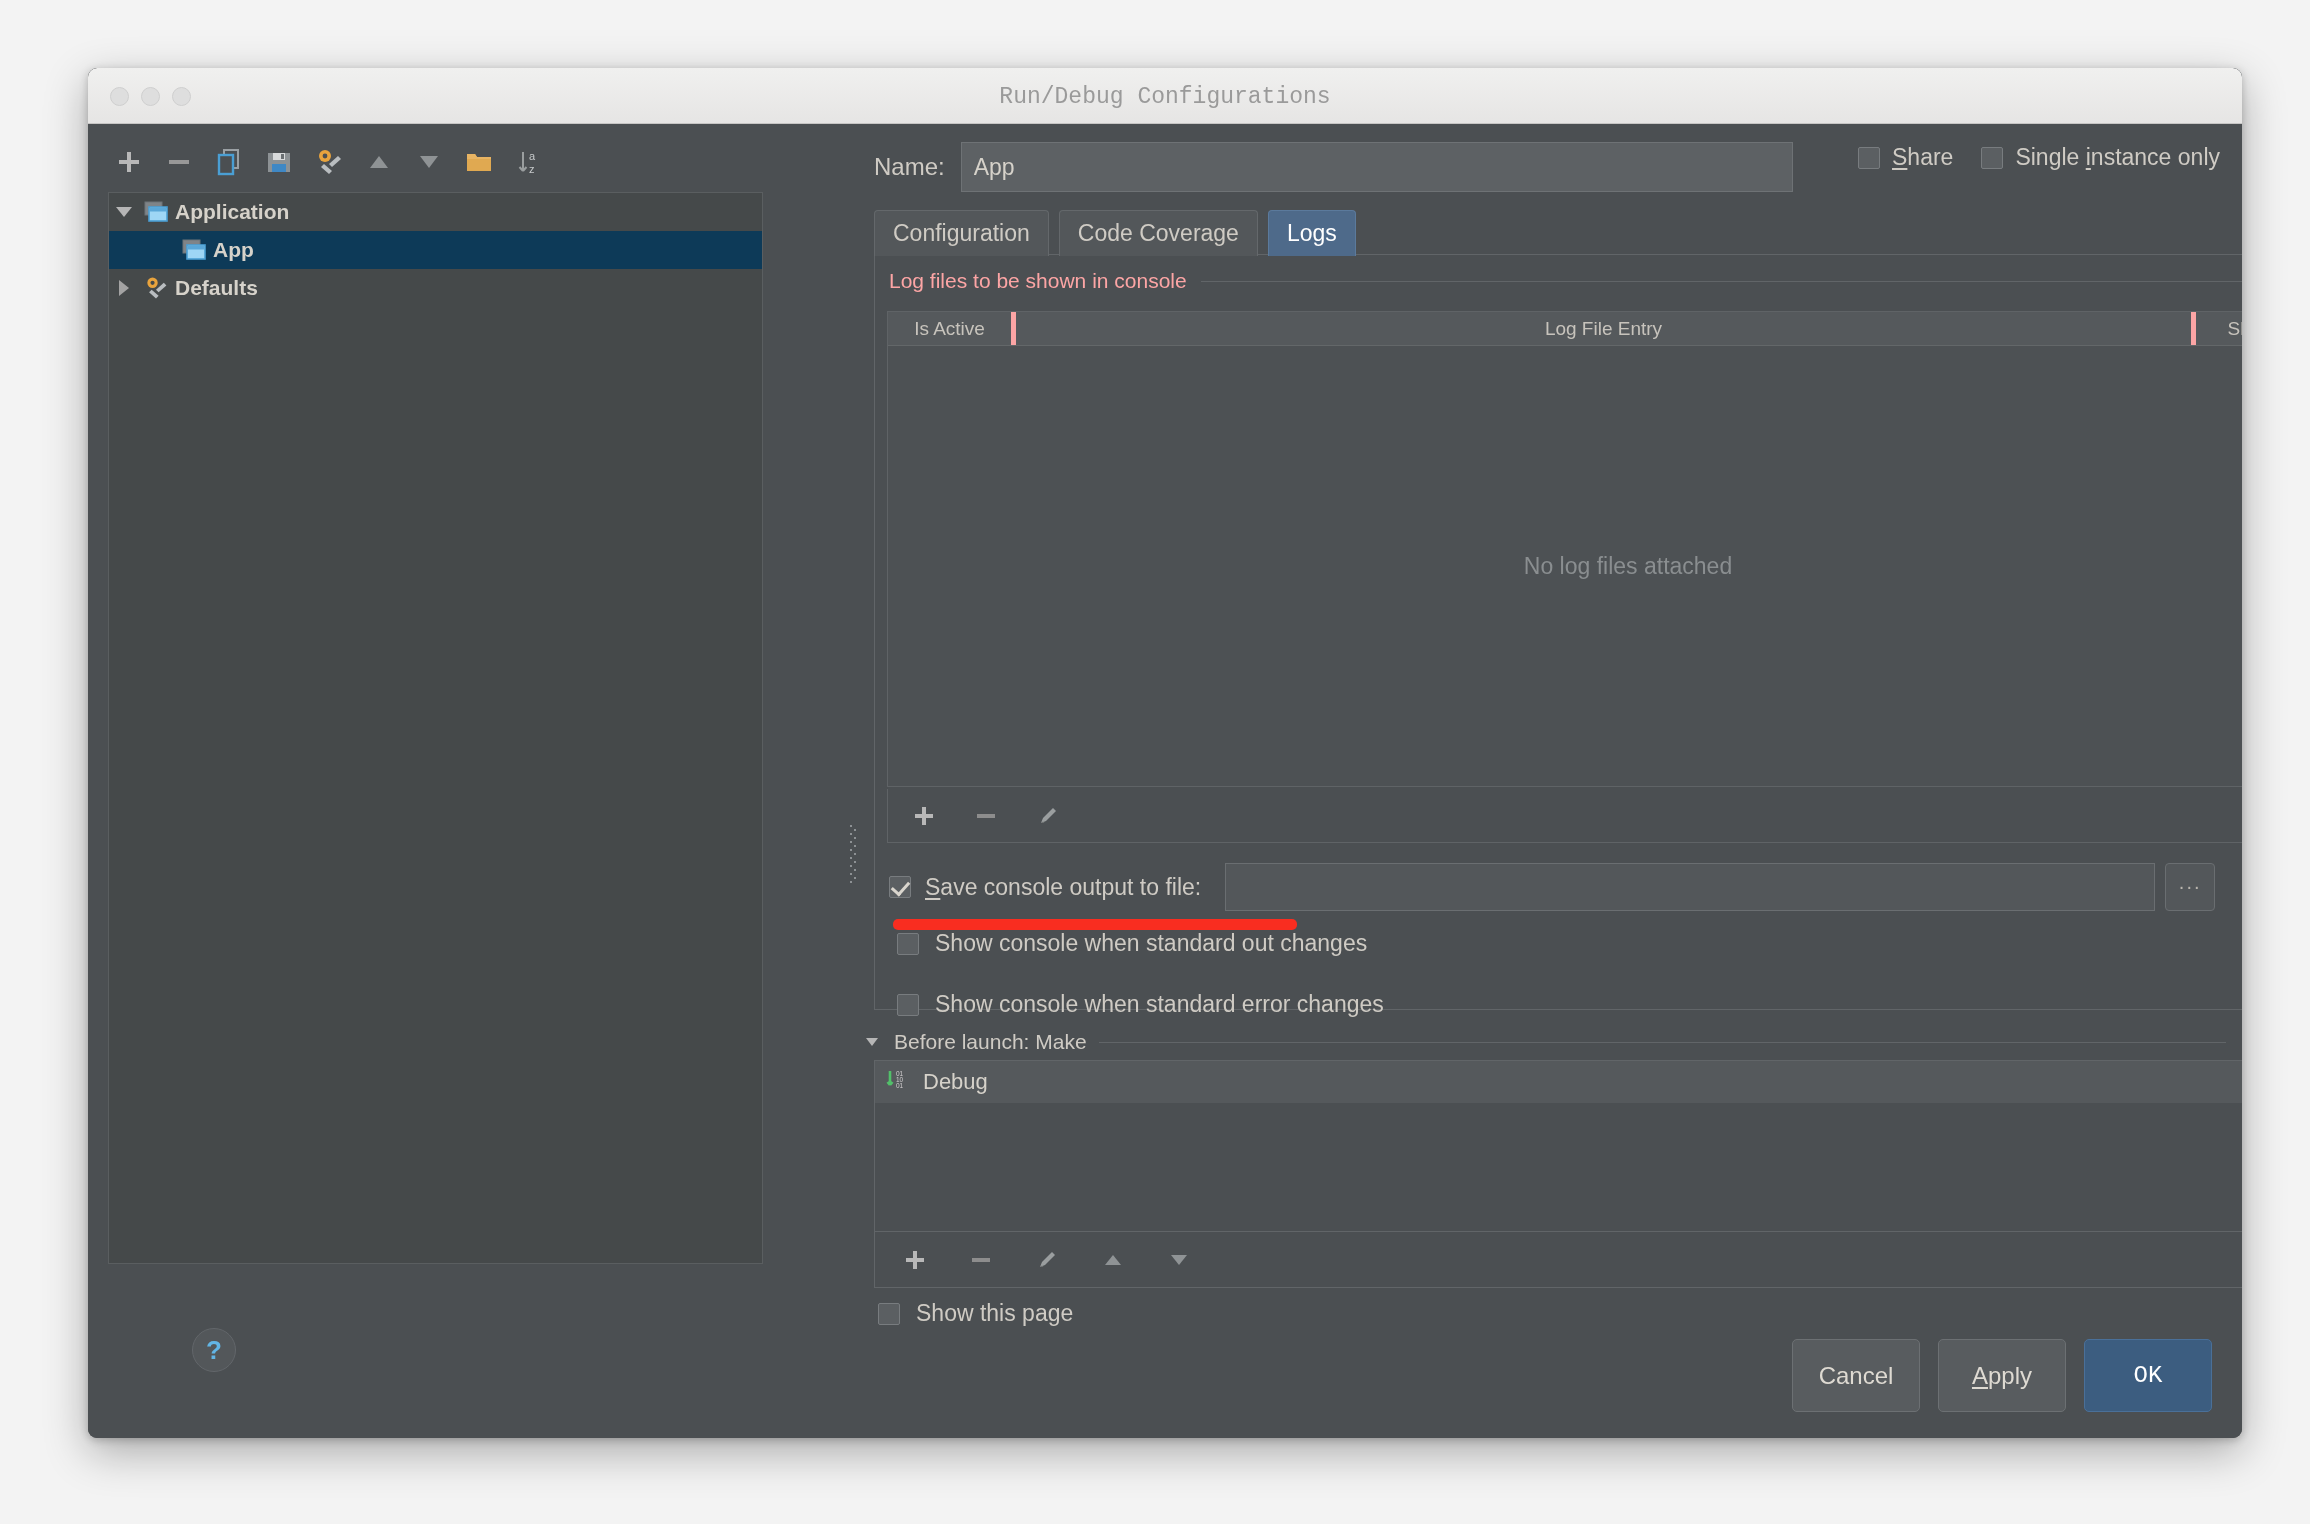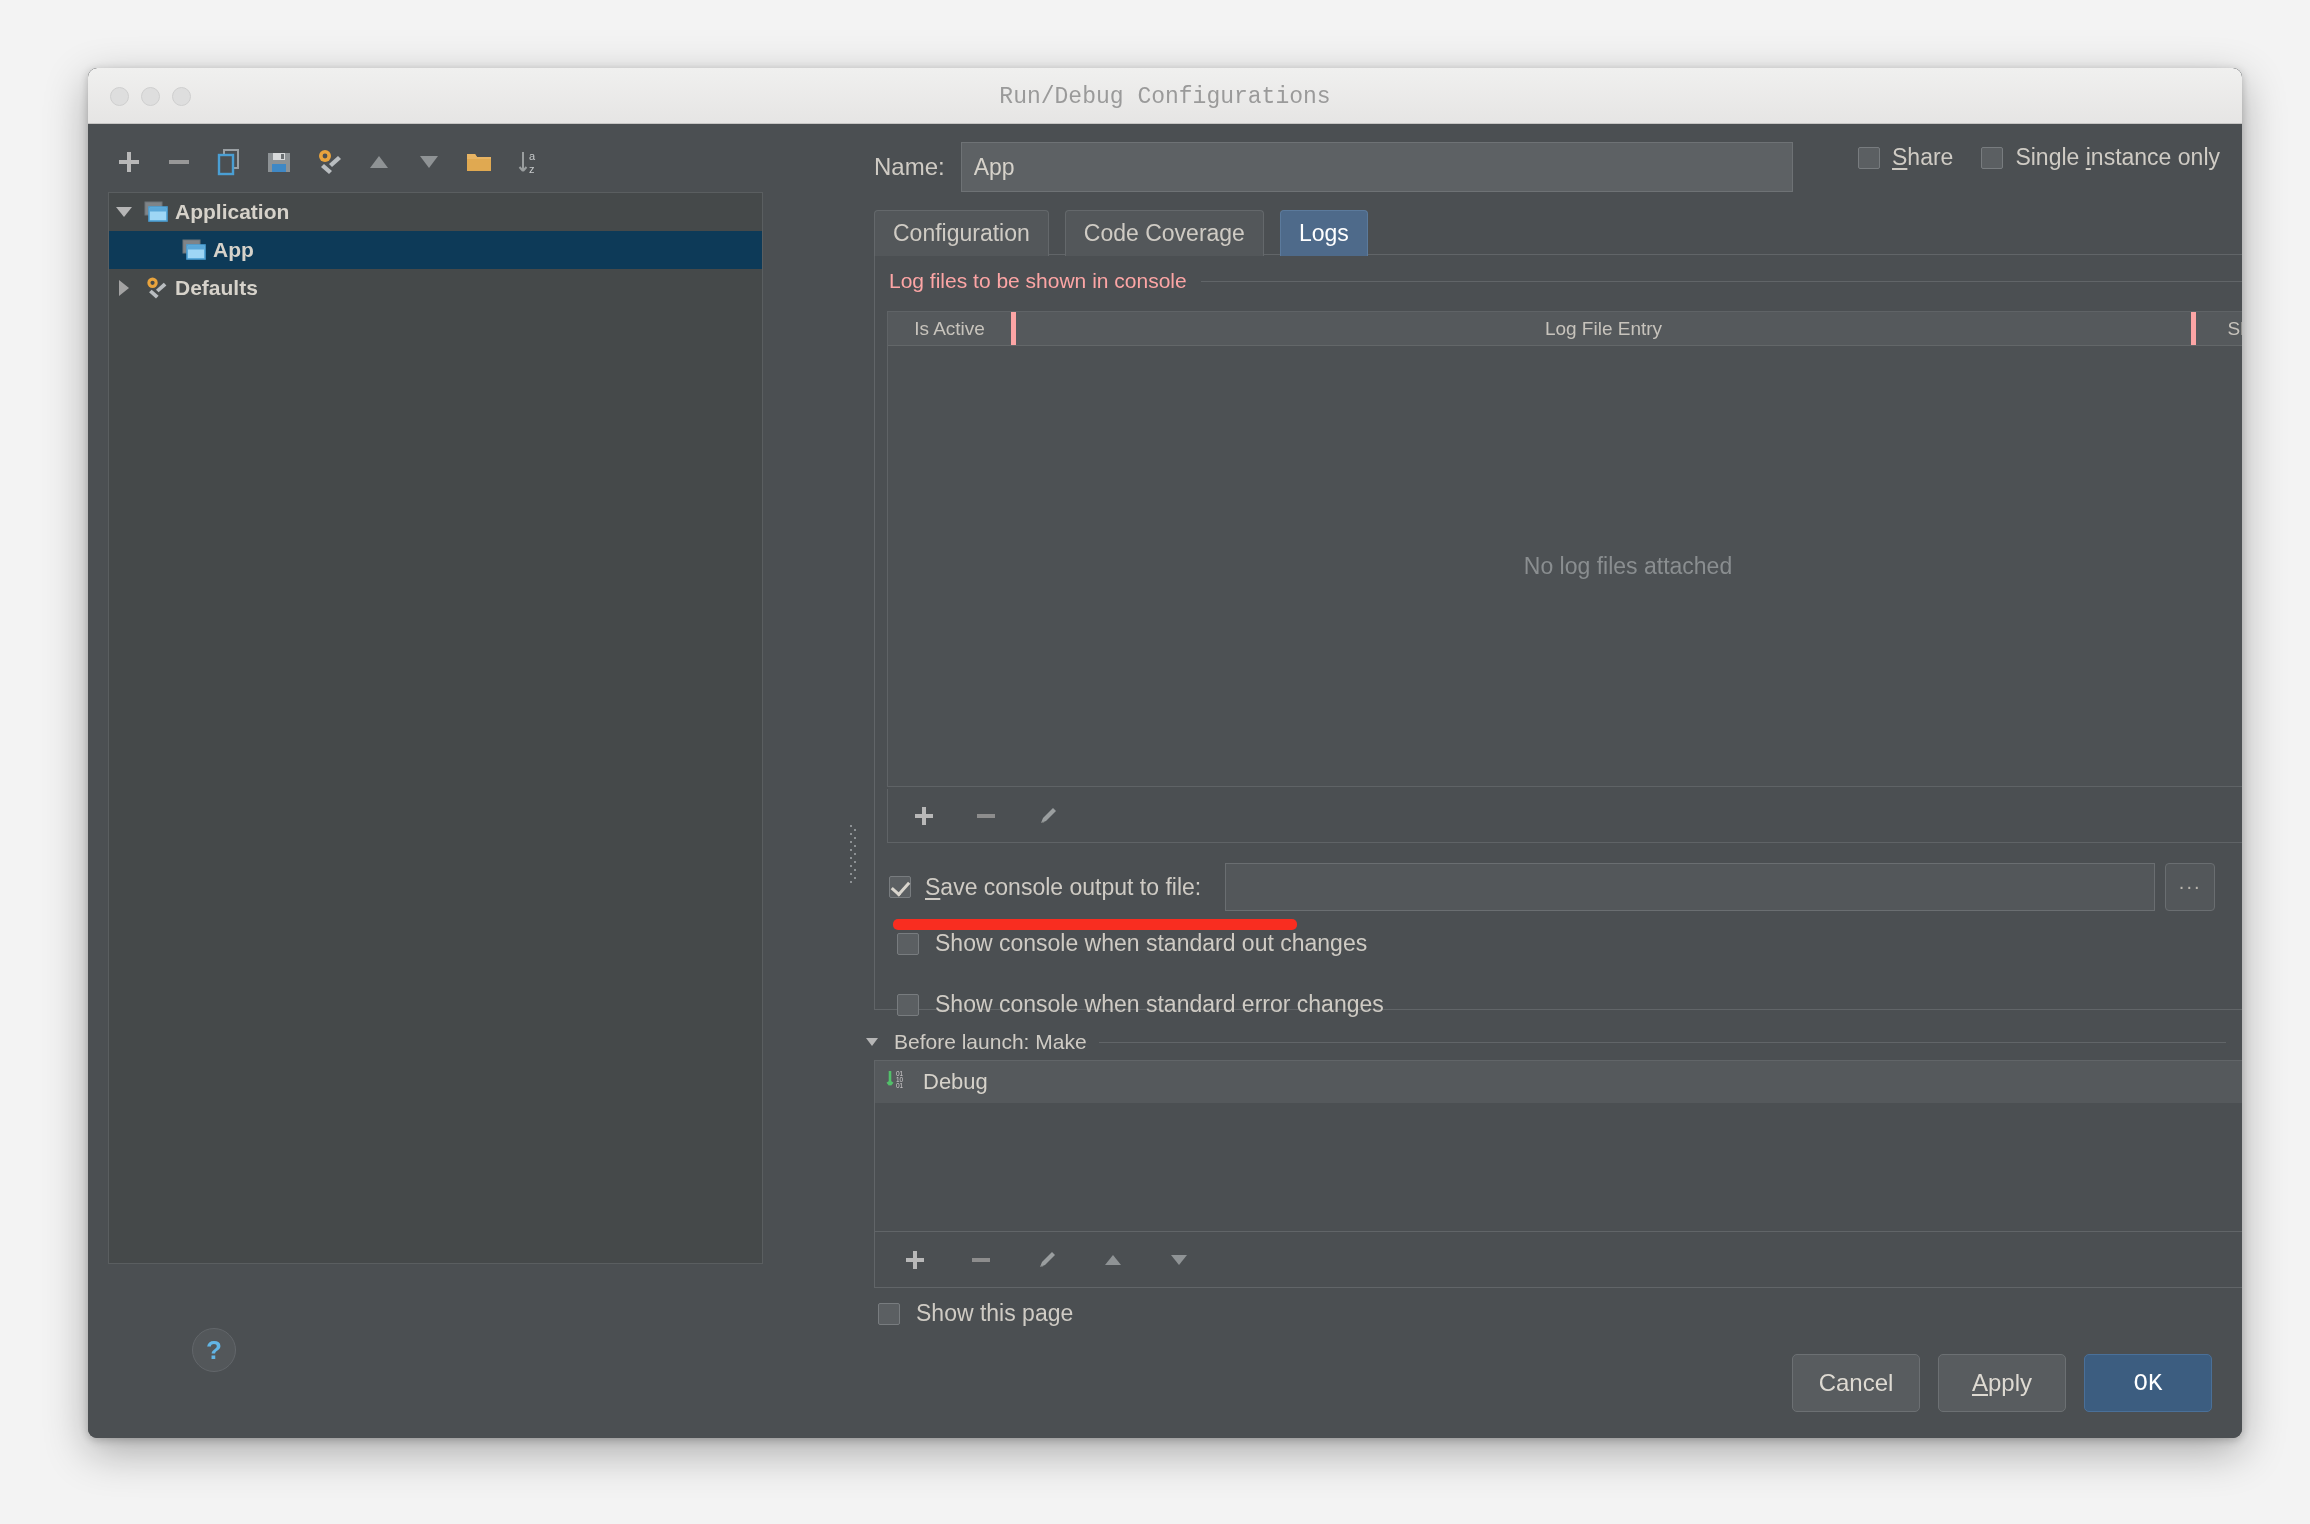--- a/index.html
+++ b/index.html
@@ -139,21 +139,21 @@
     border: solid #d9d5cd;
     border-width: 0 3px 3px 0;
     transform: rotate(42deg);
   }
   .chk-label { color: #cfcbc4; font-size: 23px; white-space: nowrap; }
   .mn { text-decoration: underline; text-underline-offset: 3px; }
 
   
   .tabs {
     position: absolute; left: 14px; top: 86px;
-    display: flex; align-items: flex-end; gap: 16px;
+    display: flex; align-items: flex-end; gap: 10px;
     z-index: 3;
   }
   .tab {
     height: 46px;
     padding: 0 18px;
     display: flex; align-items: center;
     background: #53575a;
     border: 1px solid #64686b;
     border-bottom: none;
     border-top-left-radius: 4px; border-top-right-radius: 4px;
@@ -293,21 +293,21 @@
     background: #53575a;
     border: 1px solid #62666a;
     display: flex; align-items: center; justify-content: center;
     color: #62b5e5; font-size: 26px; font-weight: bold;
   }
   .btn-row {
     position: absolute; right: 30px; bottom: 26px;
     display: flex; align-items: center; gap: 18px;
   }
   .dlg-btn {
-    height: 58px; min-width: 128px;
+    height: 73px; min-width: 128px;
     padding: 0 22px;
     background: #585c5f;
     border: 1px solid #6c7073;
     border-radius: 5px;
     color: #dedad2;
     font-size: 24px;
     font-family: "Liberation Sans", sans-serif;
     display: flex; align-items: center; justify-content: center;
   }
   .dlg-btn.primary { background: #3c5d80; border-color: #4a7099; color: #ffffff; font-family: Liberation Mono, monospace; }

